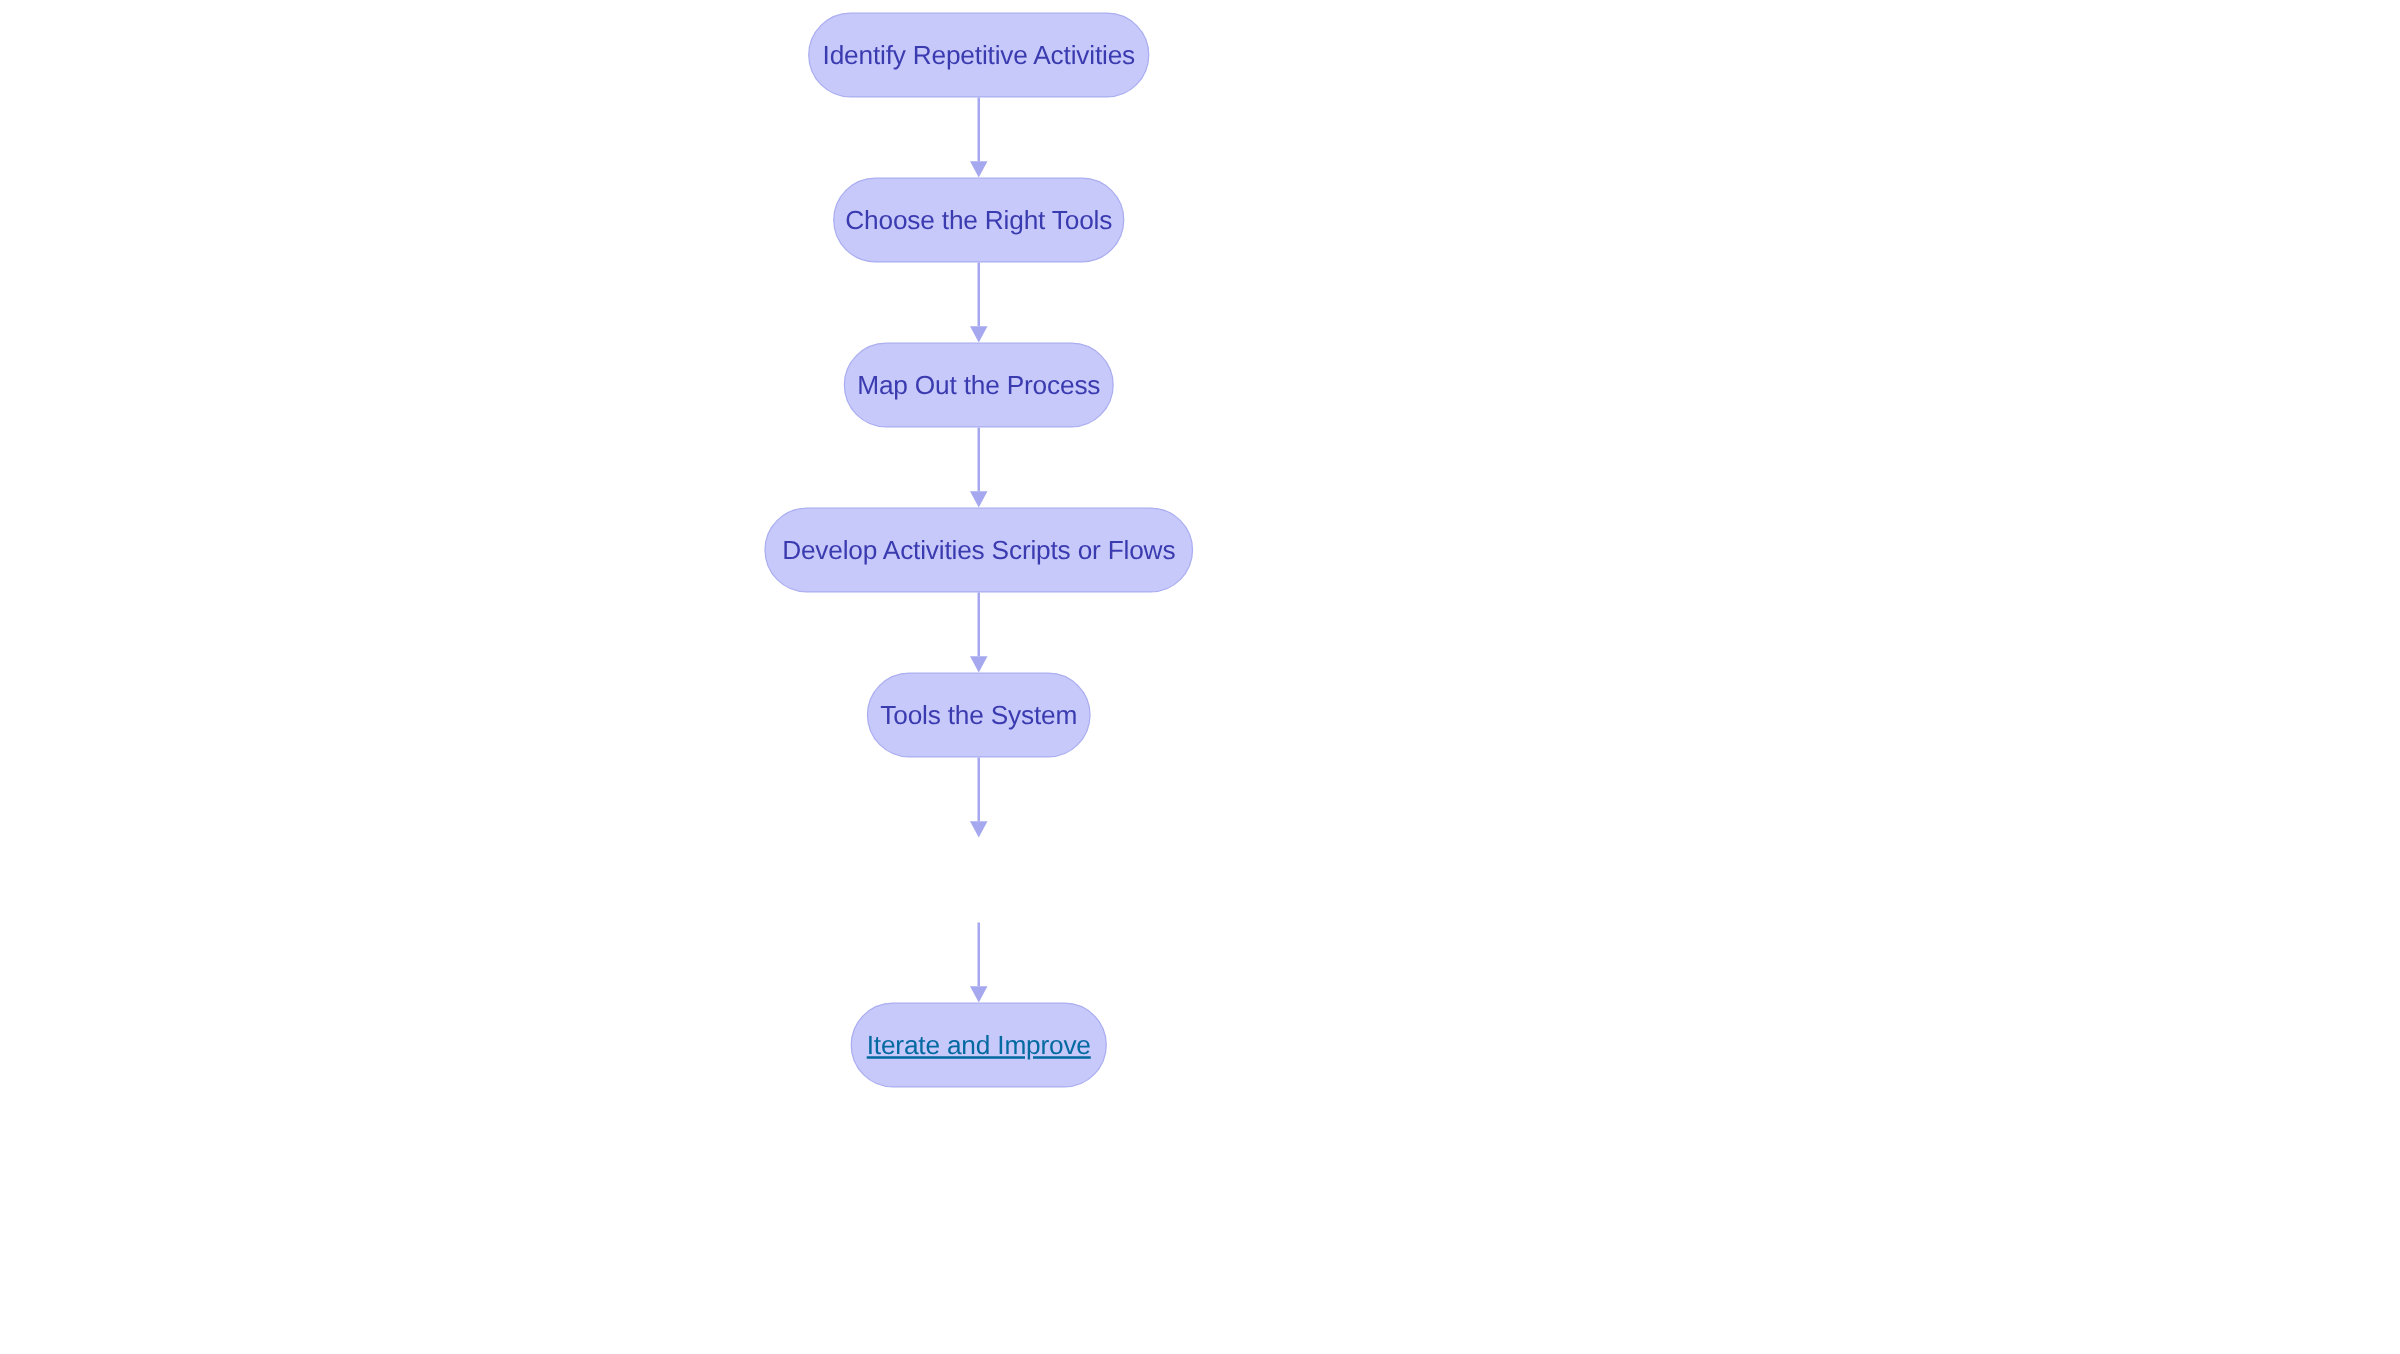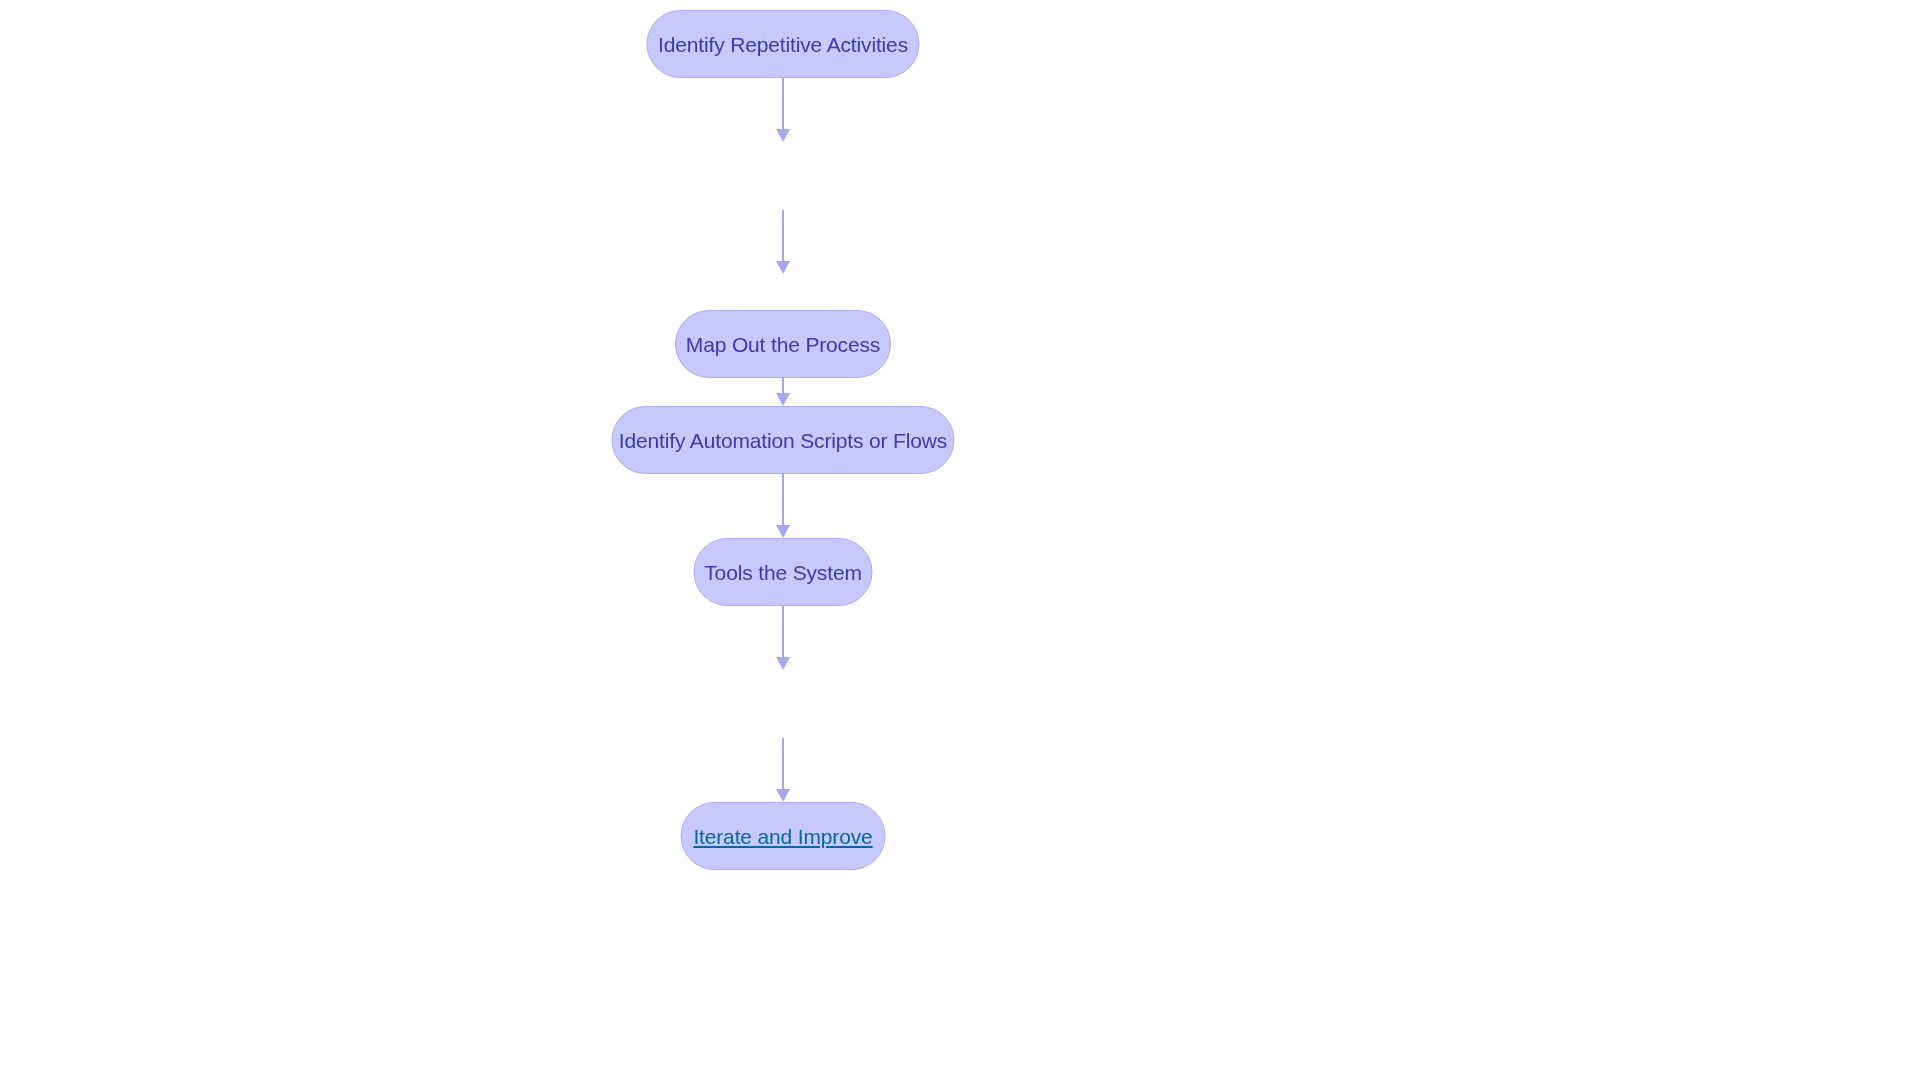--- a/index.html
+++ b/index.html
@@ -98,25 +98,28 @@
       <div class="stem" style="height: 51px; background: rgb(165, 168, 239);"></div>
       <div class="head" style="border-top-color: rgb(165, 168, 239);"></div>
     </div>
     <div class="connector" style="left: 783px; top: 738px; height: 64px;">
       <div class="stem" style="height: 51px; background: rgb(165, 168, 239);"></div>
       <div class="head" style="border-top-color: rgb(165, 168, 239);"></div>
     </div>
     <div class="node" style="left: 783px; top: 10px; width: 273px; height: 68px; border-radius: 34px; background: rgb(199, 201, 251); border-color: rgb(170, 173, 240);">
       <span class="node-label" style="color: rgb(59, 59, 176);">Identify Repetitive Activities</span>
     </div>
-    <div class="node" style="left: 783px; top: 274px; width: 216px; height: 68px; border-radius: 34px; background: rgb(199, 201, 251); border-color: rgb(170, 173, 240); margin-top: 36px;">
+    <div class="node" style="left: 783px; top: 142px; width: 233px; height: 68px; border-radius: 34px; background: rgb(199, 201, 251); border-color: rgb(170, 173, 240);">
+      <span class="node-label" style="color: rgb(59, 59, 176);">Choose the Right Tools</span>
+    </div>
+    <div class="node" style="left: 783px; top: 274px; width: 216px; height: 68px; border-radius: 34px; background: rgb(199, 201, 251); border-color: rgb(170, 173, 240);">
       <span class="node-label" style="color: rgb(59, 59, 176);">Map Out the Process</span>
     </div>
     <div class="node" style="left: 783px; top: 406px; width: 343px; height: 68px; border-radius: 34px; background: rgb(199, 201, 251); border-color: rgb(170, 173, 240);">
-      <span class="node-label" style="color: rgb(59, 59, 176);">Identify Automation Scripts or Flows</span>
+      <span class="node-label" style="color: rgb(59, 59, 176);">Develop Activities Scripts or Flows</span>
     </div>
     <div class="node" style="left: 783px; top: 538px; width: 179px; height: 68px; border-radius: 34px; background: rgb(199, 201, 251); border-color: rgb(170, 173, 240);">
       <span class="node-label" style="color: rgb(59, 59, 176);">Tools the System</span>
     </div>
     <div class="node" style="left: 783px; top: 802px; width: 205px; height: 68px; border-radius: 34px; background: rgb(199, 201, 251); border-color: rgb(170, 173, 240);">
       <span class="node-label" style="color: #0369a1; text-decoration: underline;">Iterate and Improve</span>
     </div>
   </div>
 
 </body></html>

